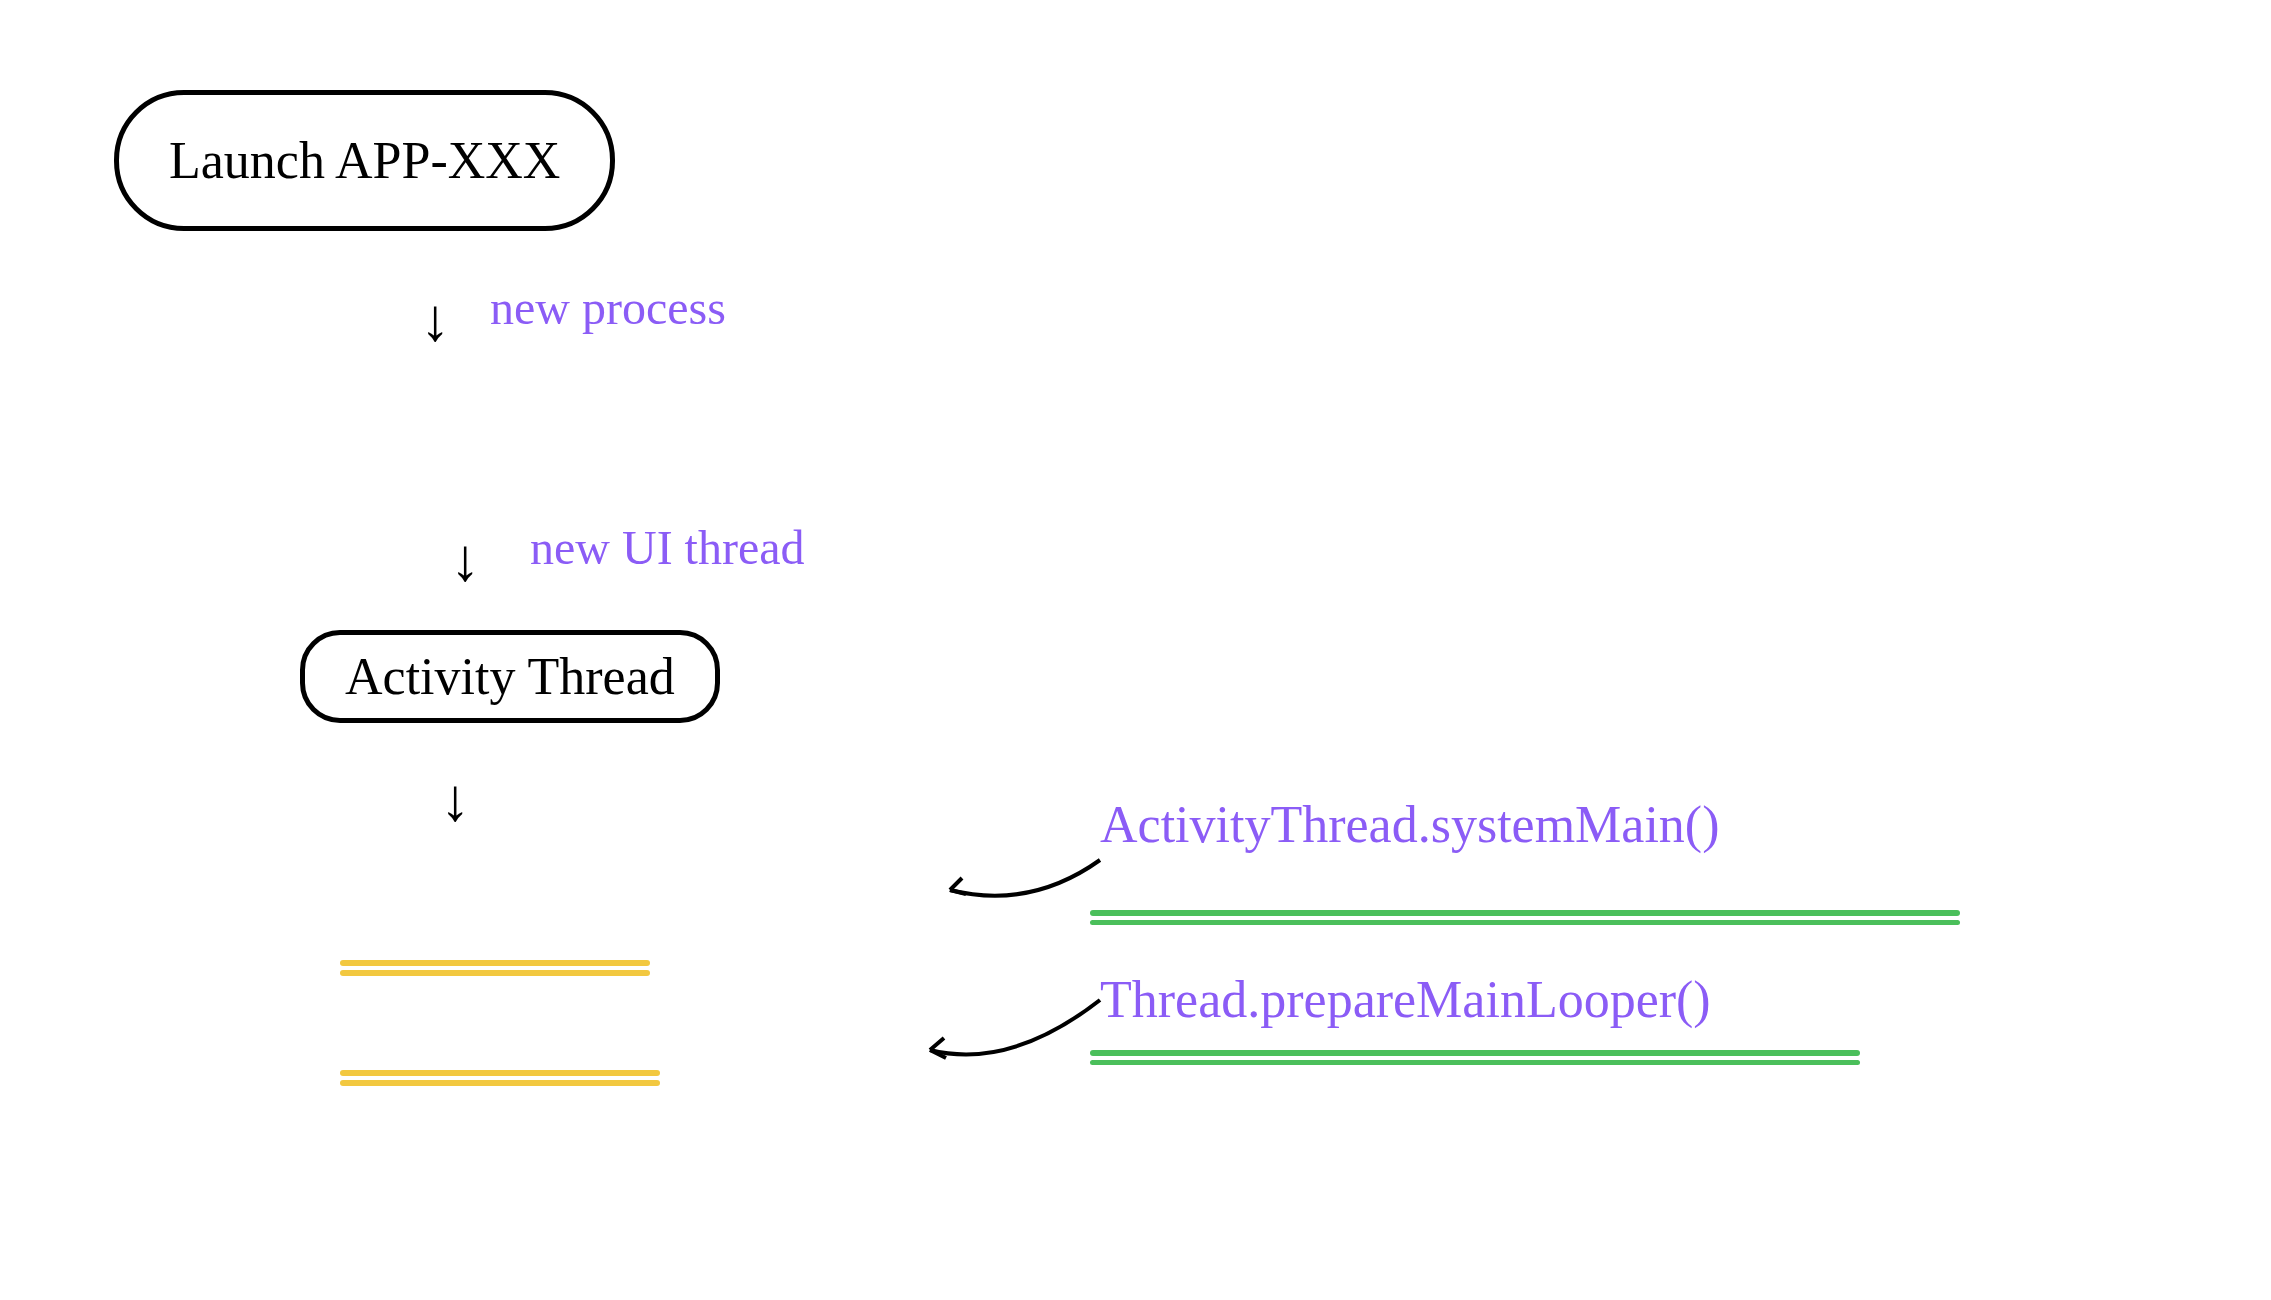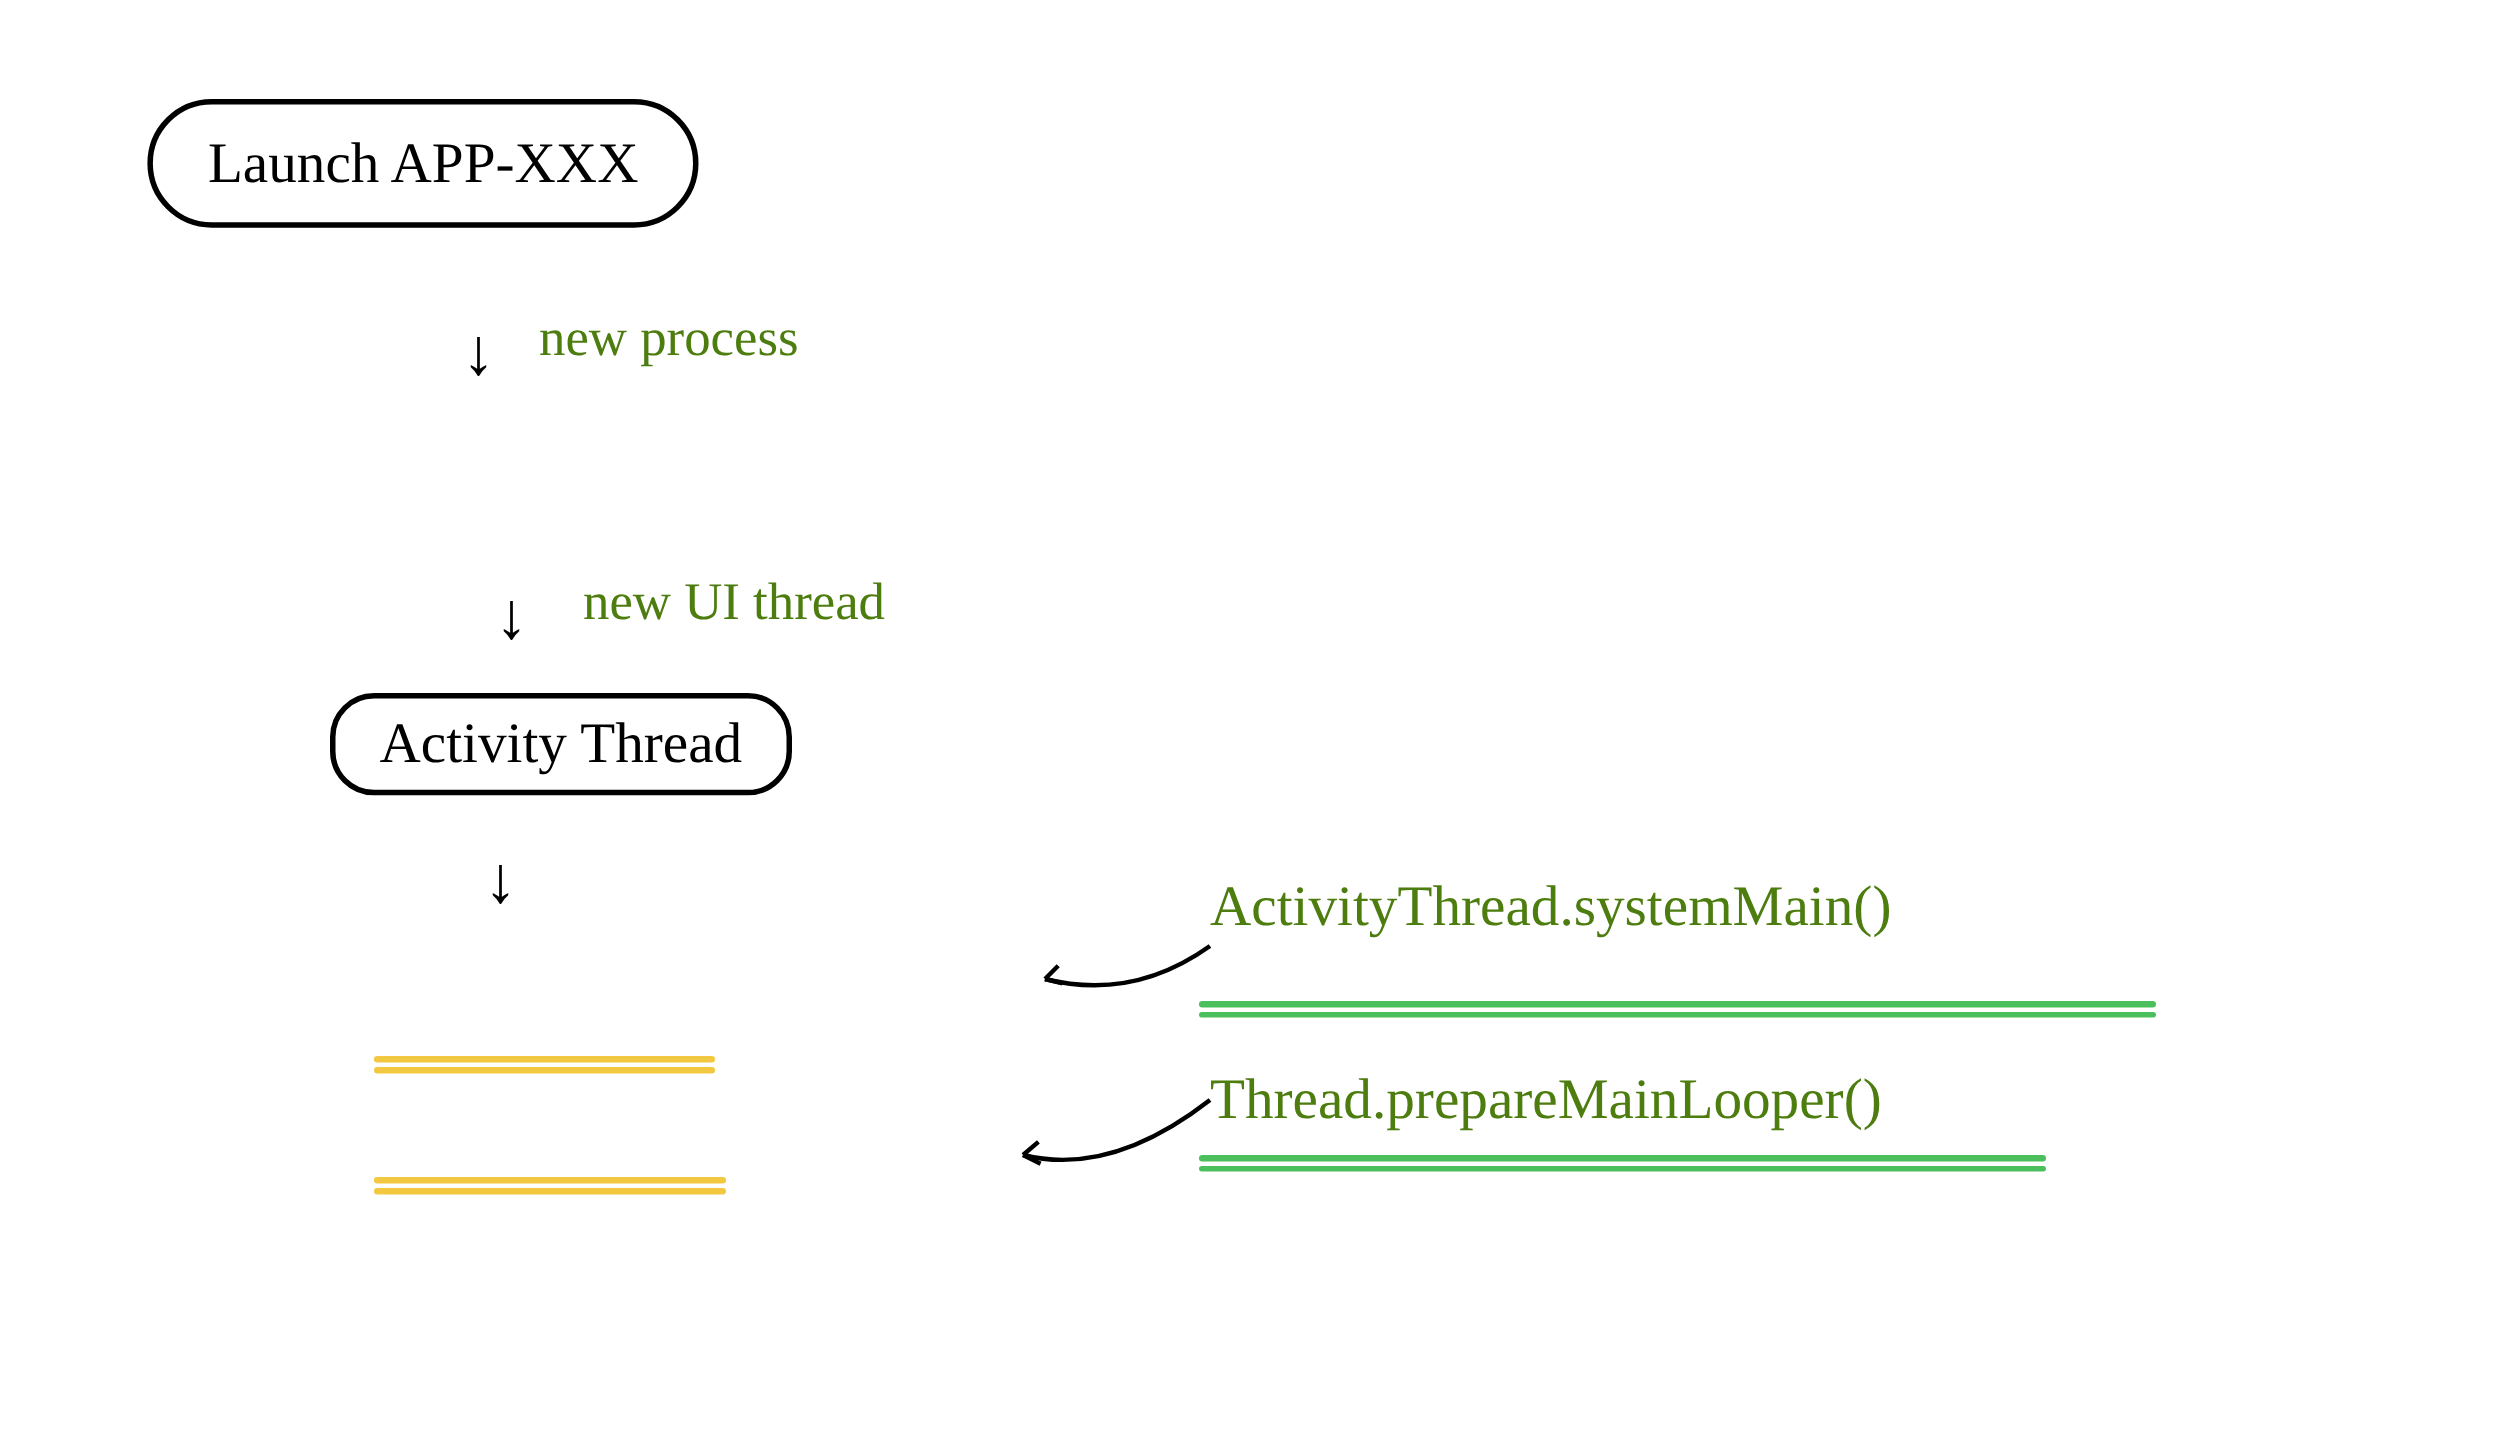--- a/index.html
+++ b/index.html
@@ -29,21 +29,21 @@
   }
   .oval {
     border: 5px solid #000;
     border-radius: 50% / 60%;
     padding: 30px 60px;
     background: #fff;
   }
   .label {
     position: absolute;
     font-size: 48px;
-    color: #4d7c0f;
+    color: #8b5cf6;
     white-space: nowrap;
   }
   .arrow {
     position: absolute;
     font-size: 60px;
     color: #000;
     line-height: 1;
   }
   .underline-yellow {
     position: absolute;
@@ -55,21 +55,21 @@
     position: absolute;
     height: 6px;
     background: #4bbf5b;
     border-radius: 3px;
   }
 </style>
 </head>
 <body>
 <div class="canvas">
 
-  <div class="node oval" style="left:134px; top:90px; border-radius:70px/70px; padding:24px 50px;">
+  <div class="node oval" style="left:114px; top:90px; border-radius:70px/70px; padding:36px 50px;">
     <span>Launch APP-XXX</span>
   </div>
 
   <div class="arrow" style="left:420px; top:290px;">↓</div>
   <div class="label" style="left:490px; top:280px;">new process</div>
 
 
   <div class="arrow" style="left:450px; top:530px;">↓</div>
   <div class="label" style="left:530px; top:520px;">new UI thread</div>
 

